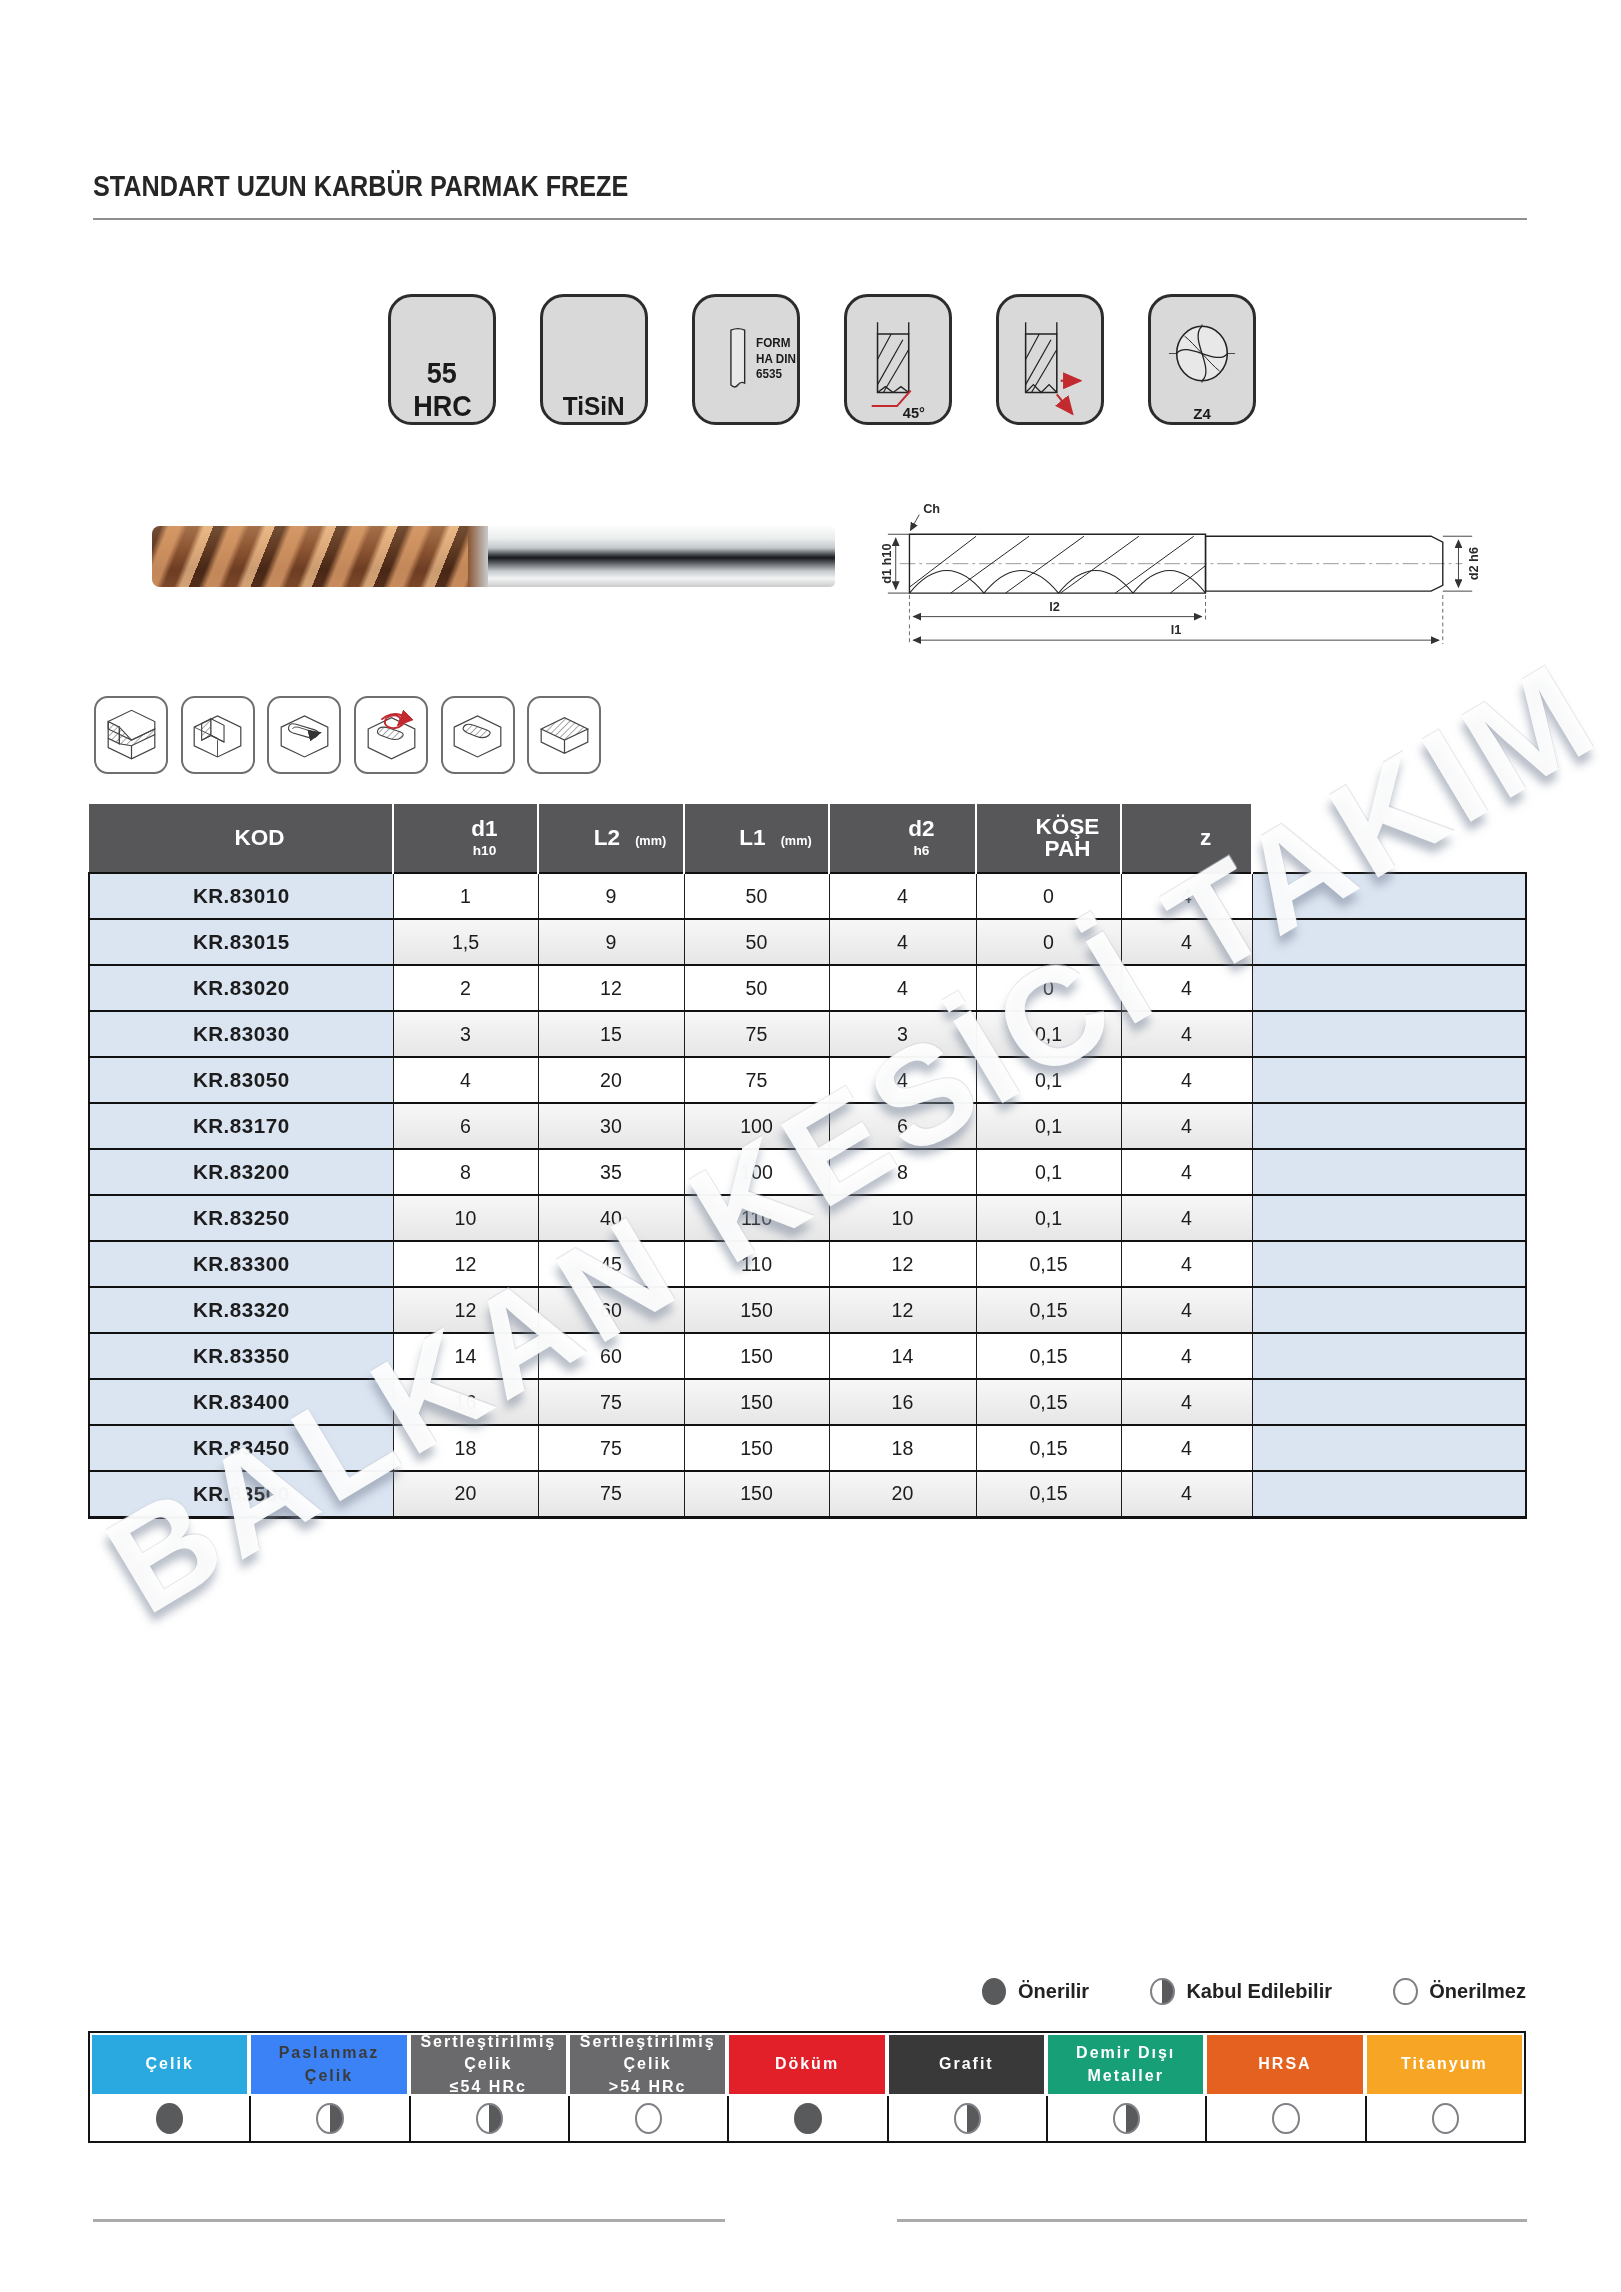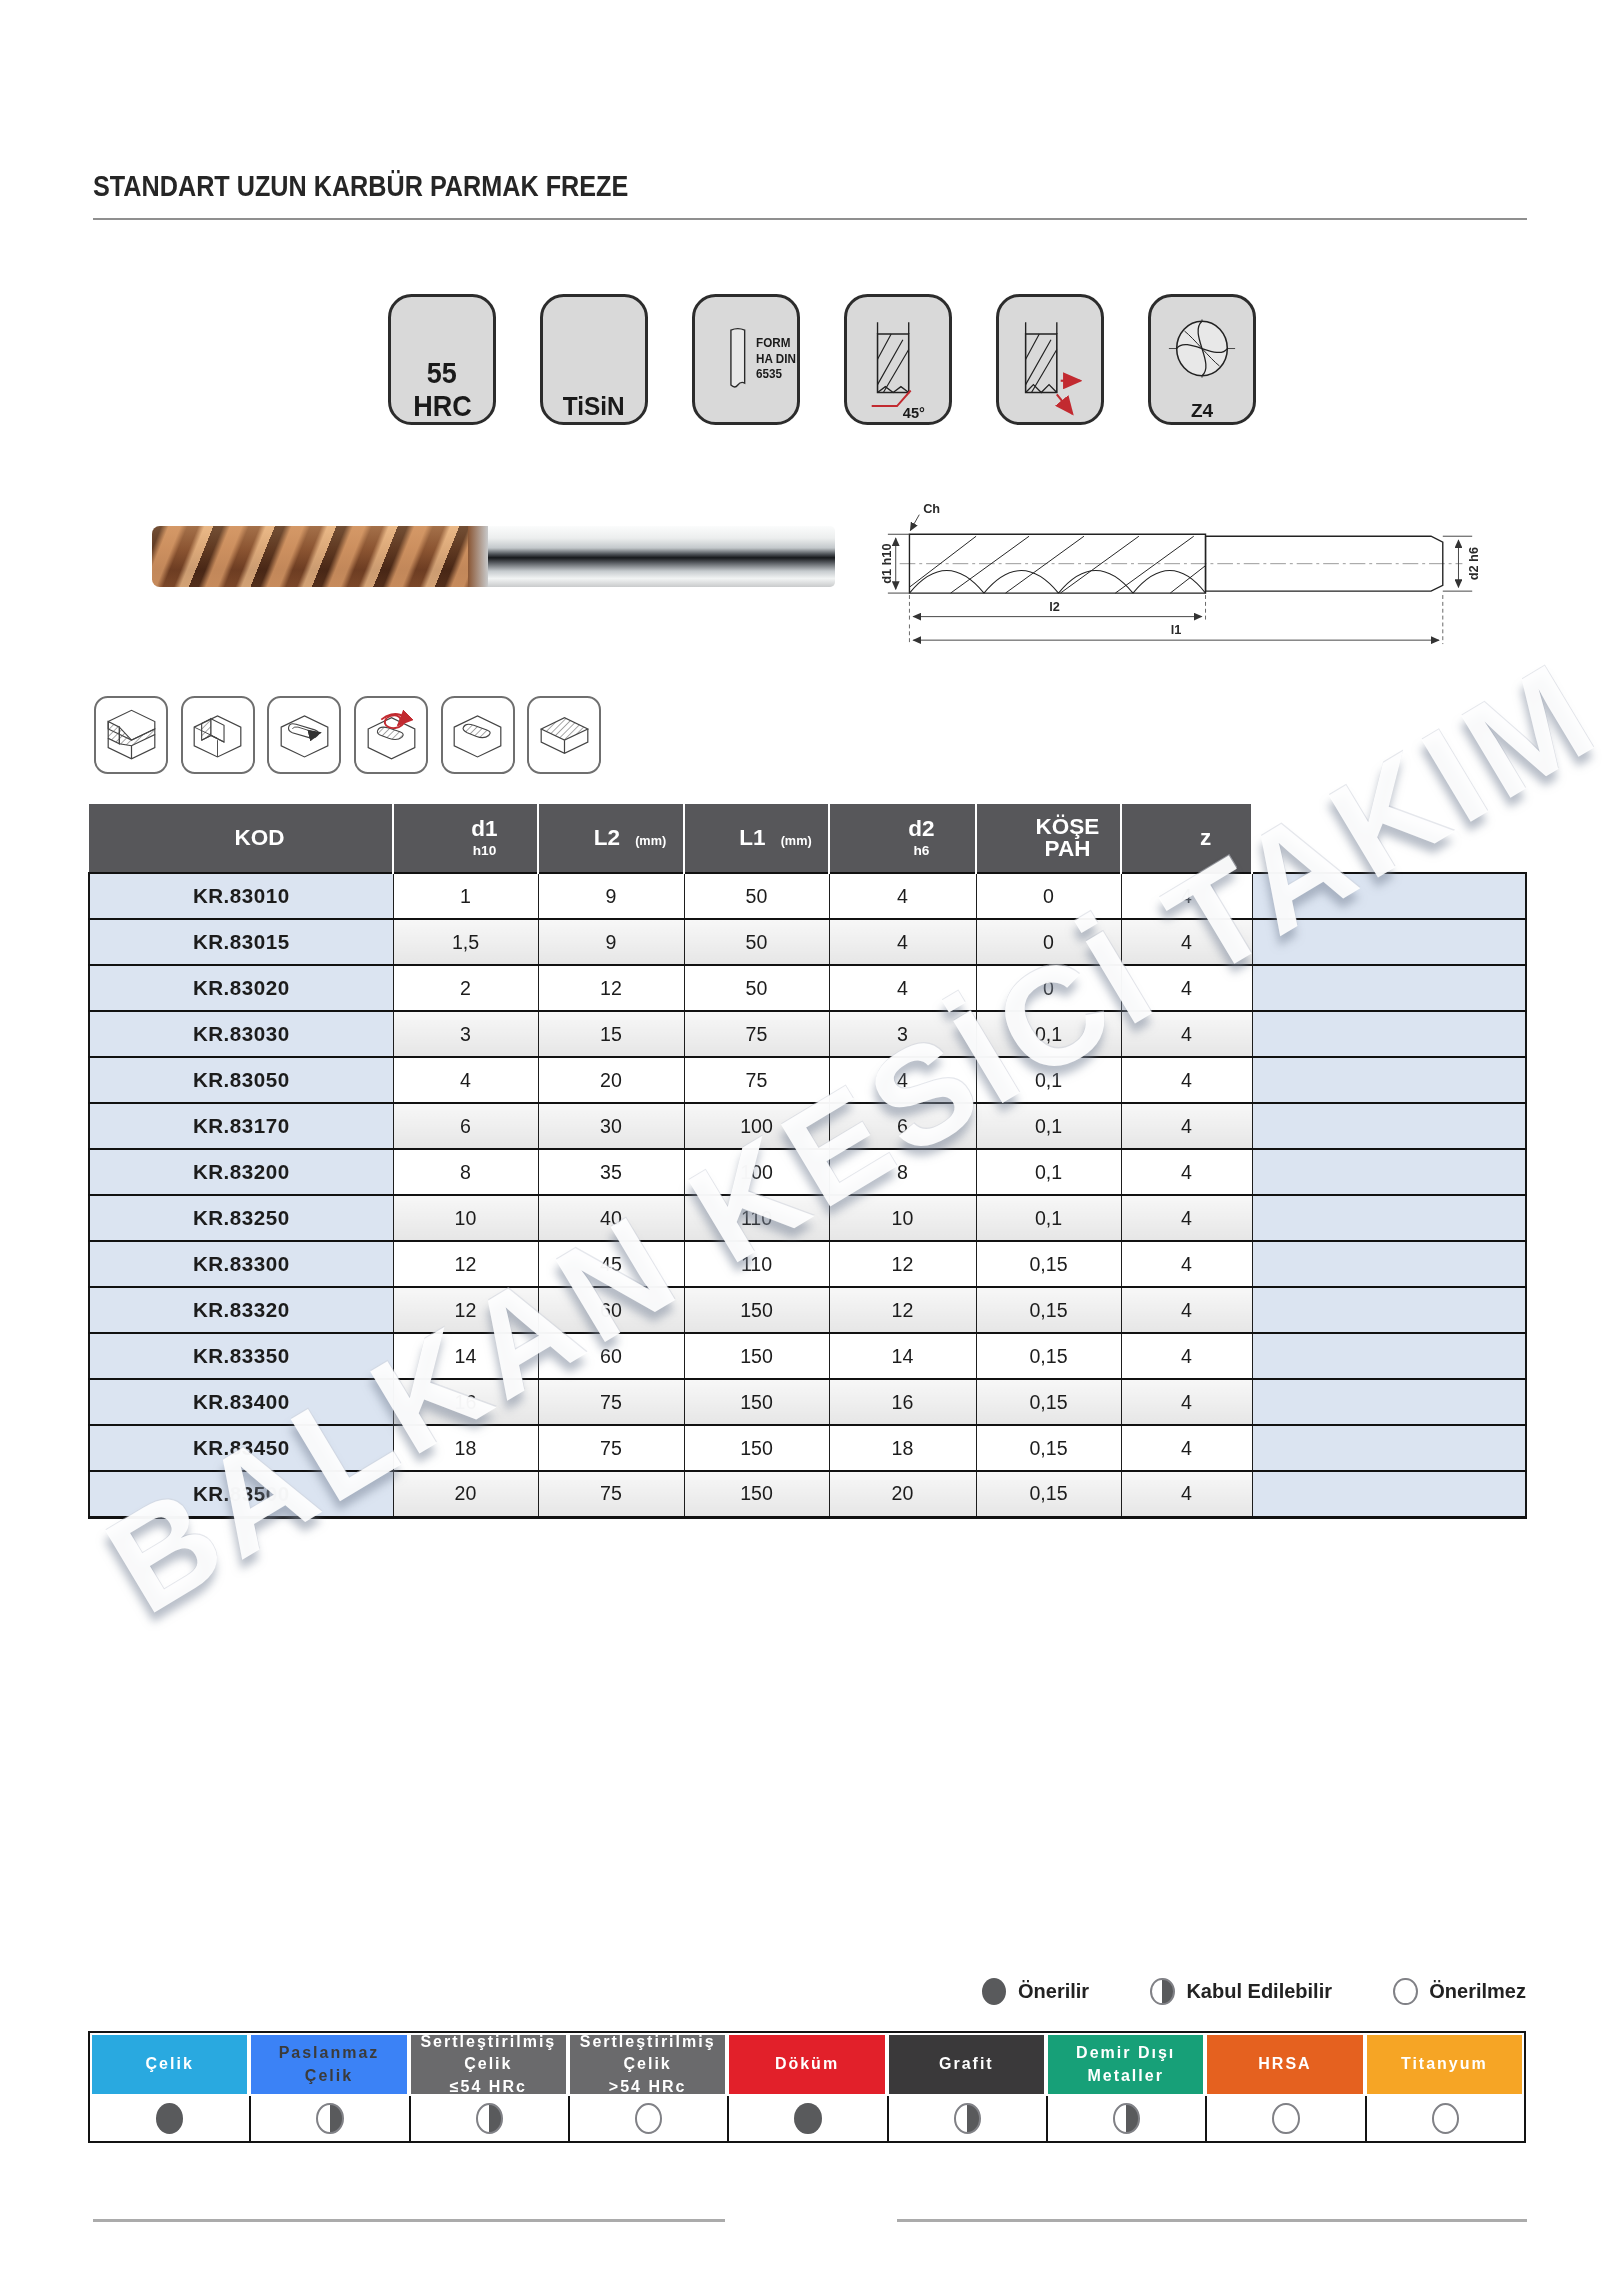--- a/index.html
+++ b/index.html
@@ -15,21 +15,21 @@
 
   
   .badges { position:absolute; left:388px; top:294px; display:flex; gap:44px; }
   .badge { width:108px; height:131px; background:#d9d9d9; border:3.9px solid #2c2c2c;
            border-radius:23.5px; display:flex; flex-direction:column; align-items:center;
            justify-content:flex-end; color:#1a1a1a; }
   .badge .big2 { font-size:30px; font-weight:bold; line-height:1.08; text-align:center; transform:scaleX(.9); }
   .badge .big1 { font-size:26.5px; font-weight:bold; transform:scaleX(.92); }
   .badge-form { flex-direction:row; gap:7px; }
   .form-text { font-size:12.3px; font-weight:bold; line-height:1.3; white-space:pre-line; text-align:left; transform:scaleX(.95); }
-  .badge .z4 { font-size:19px; font-weight:bold; margin-top:18px; }
+  .badge .z4 { font-size:15px; font-weight:bold; margin-top:18px; }
 
   
   .mill-photo { position:absolute; left:152px; top:526px; width:683px; height:61px; display:flex; }
   .mill-flutes { width:316px; height:100%;
       background:
         repeating-linear-gradient(112deg,
           rgba(61,31,16,.65) 0 8.8px, rgba(212,150,100,.85) 15.7px 26.5px,
           rgba(122,67,36,.55) 33px 43px, rgba(240,190,140,.75) 49px 57px),
         linear-gradient(180deg,#d8a878 0%, #a06a42 38%, #5d3520 72%, #7c4c2e 100%);
       border-radius:7.8px 0 0 7.8px; }

